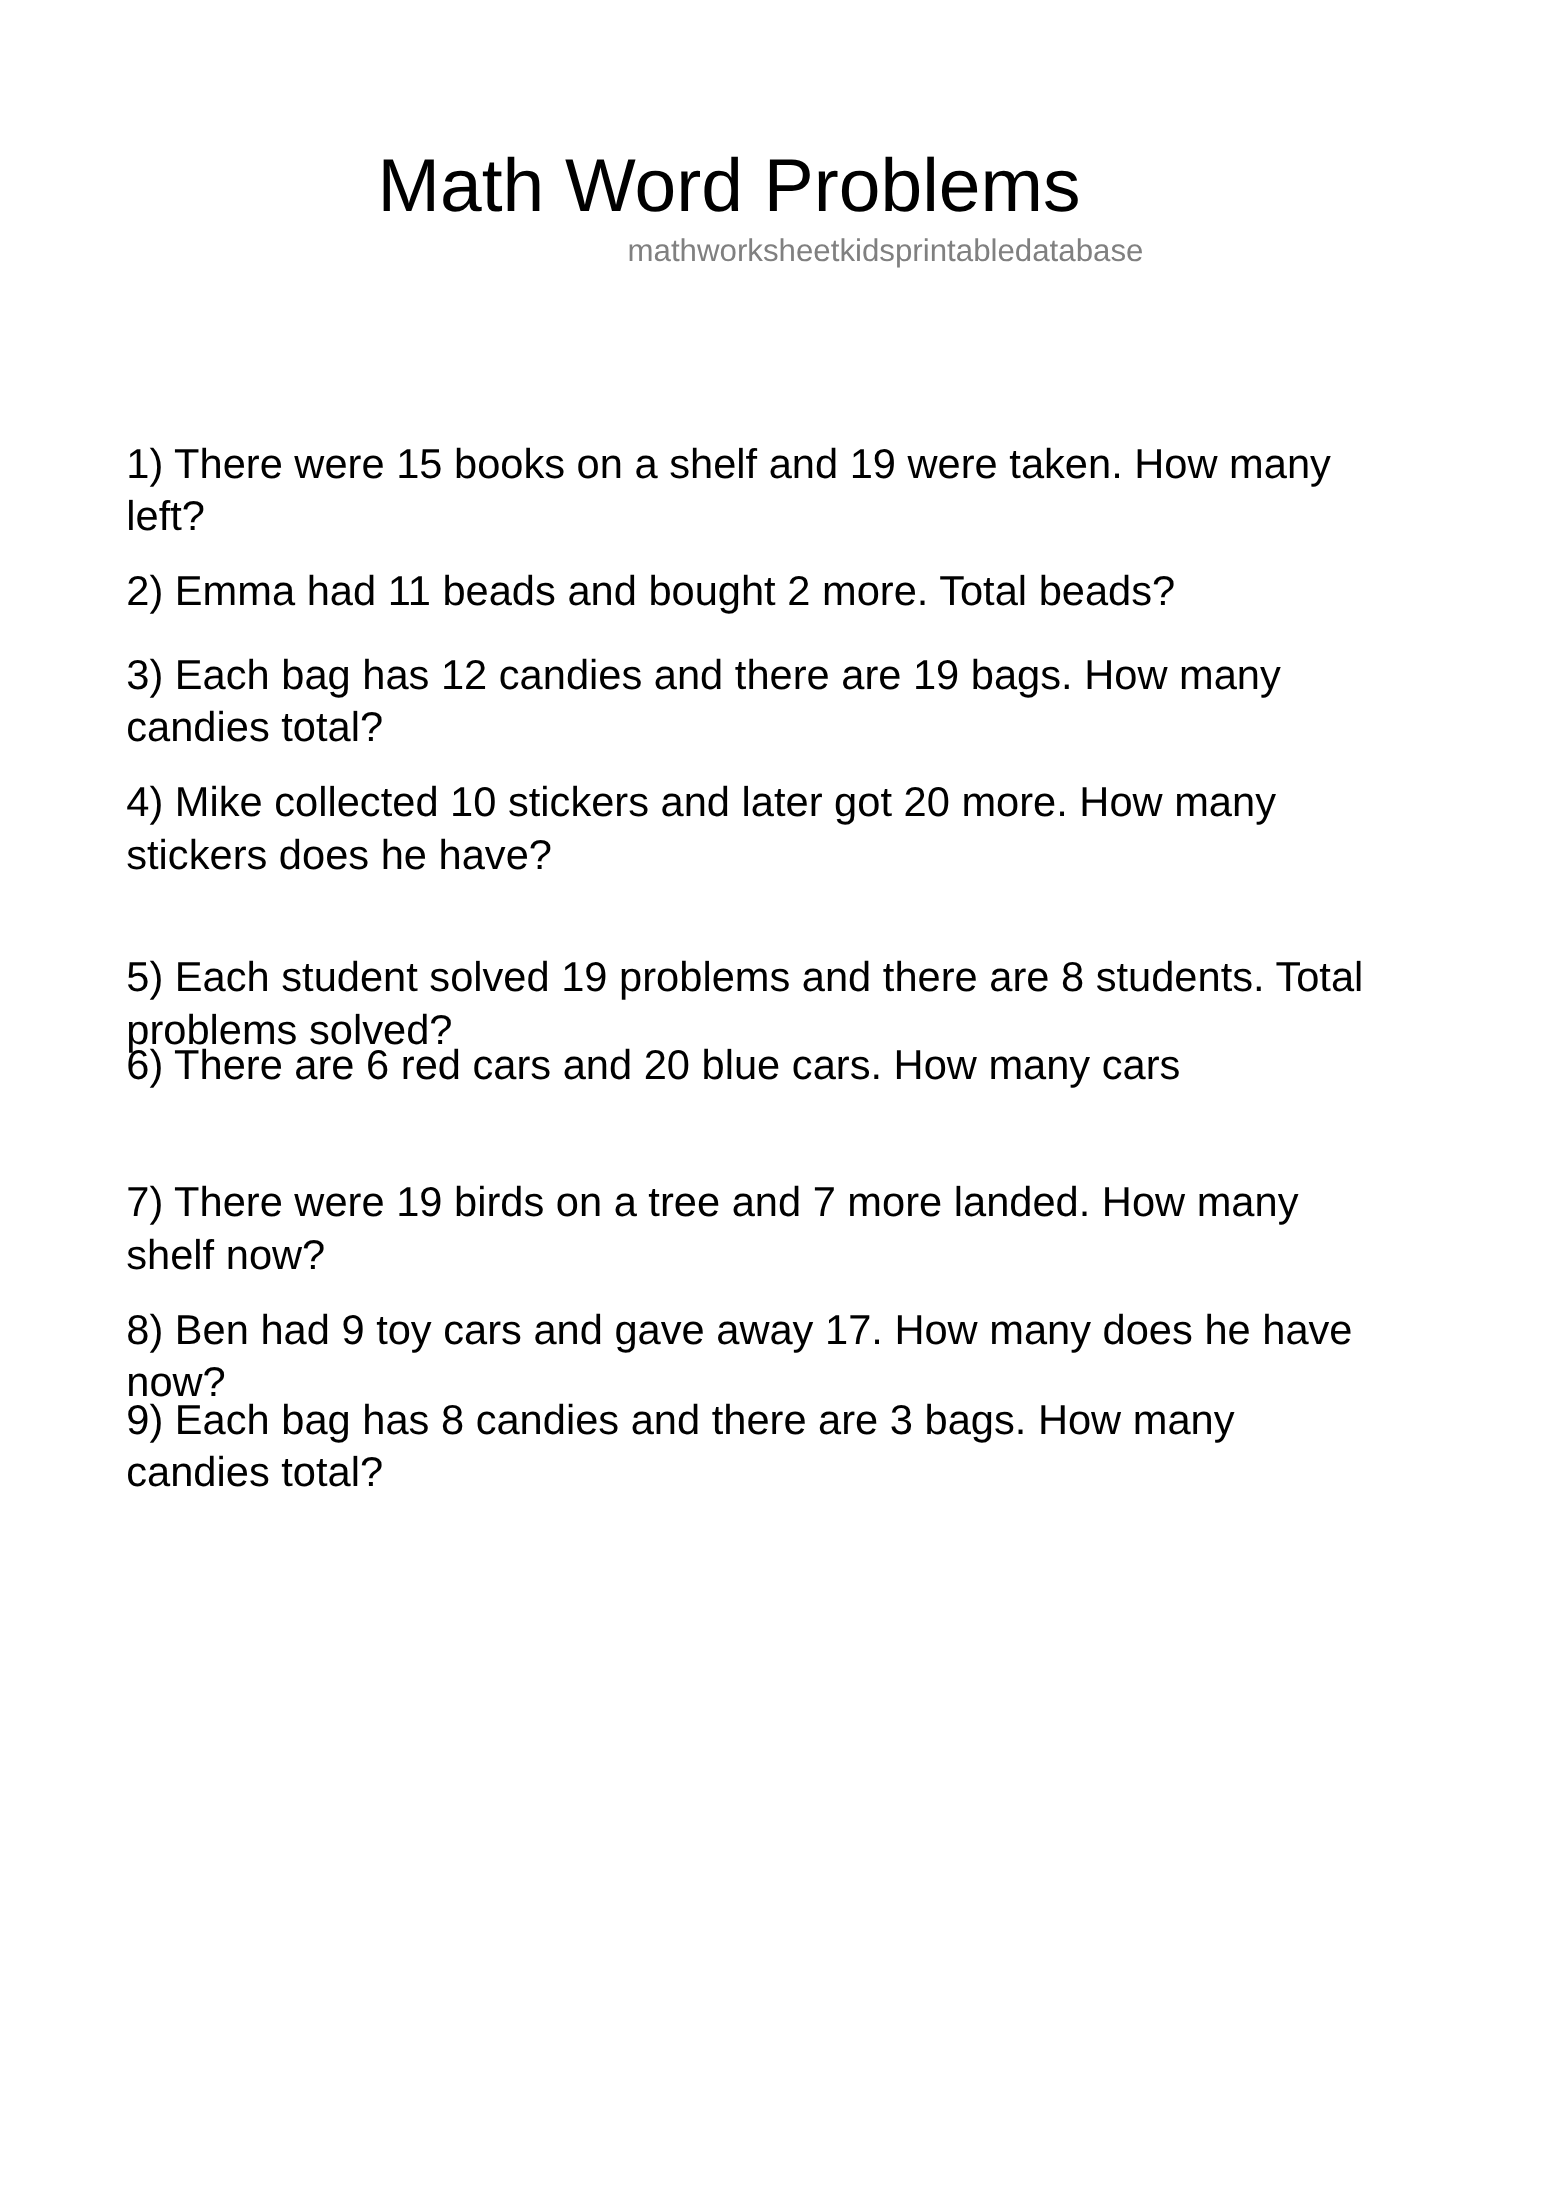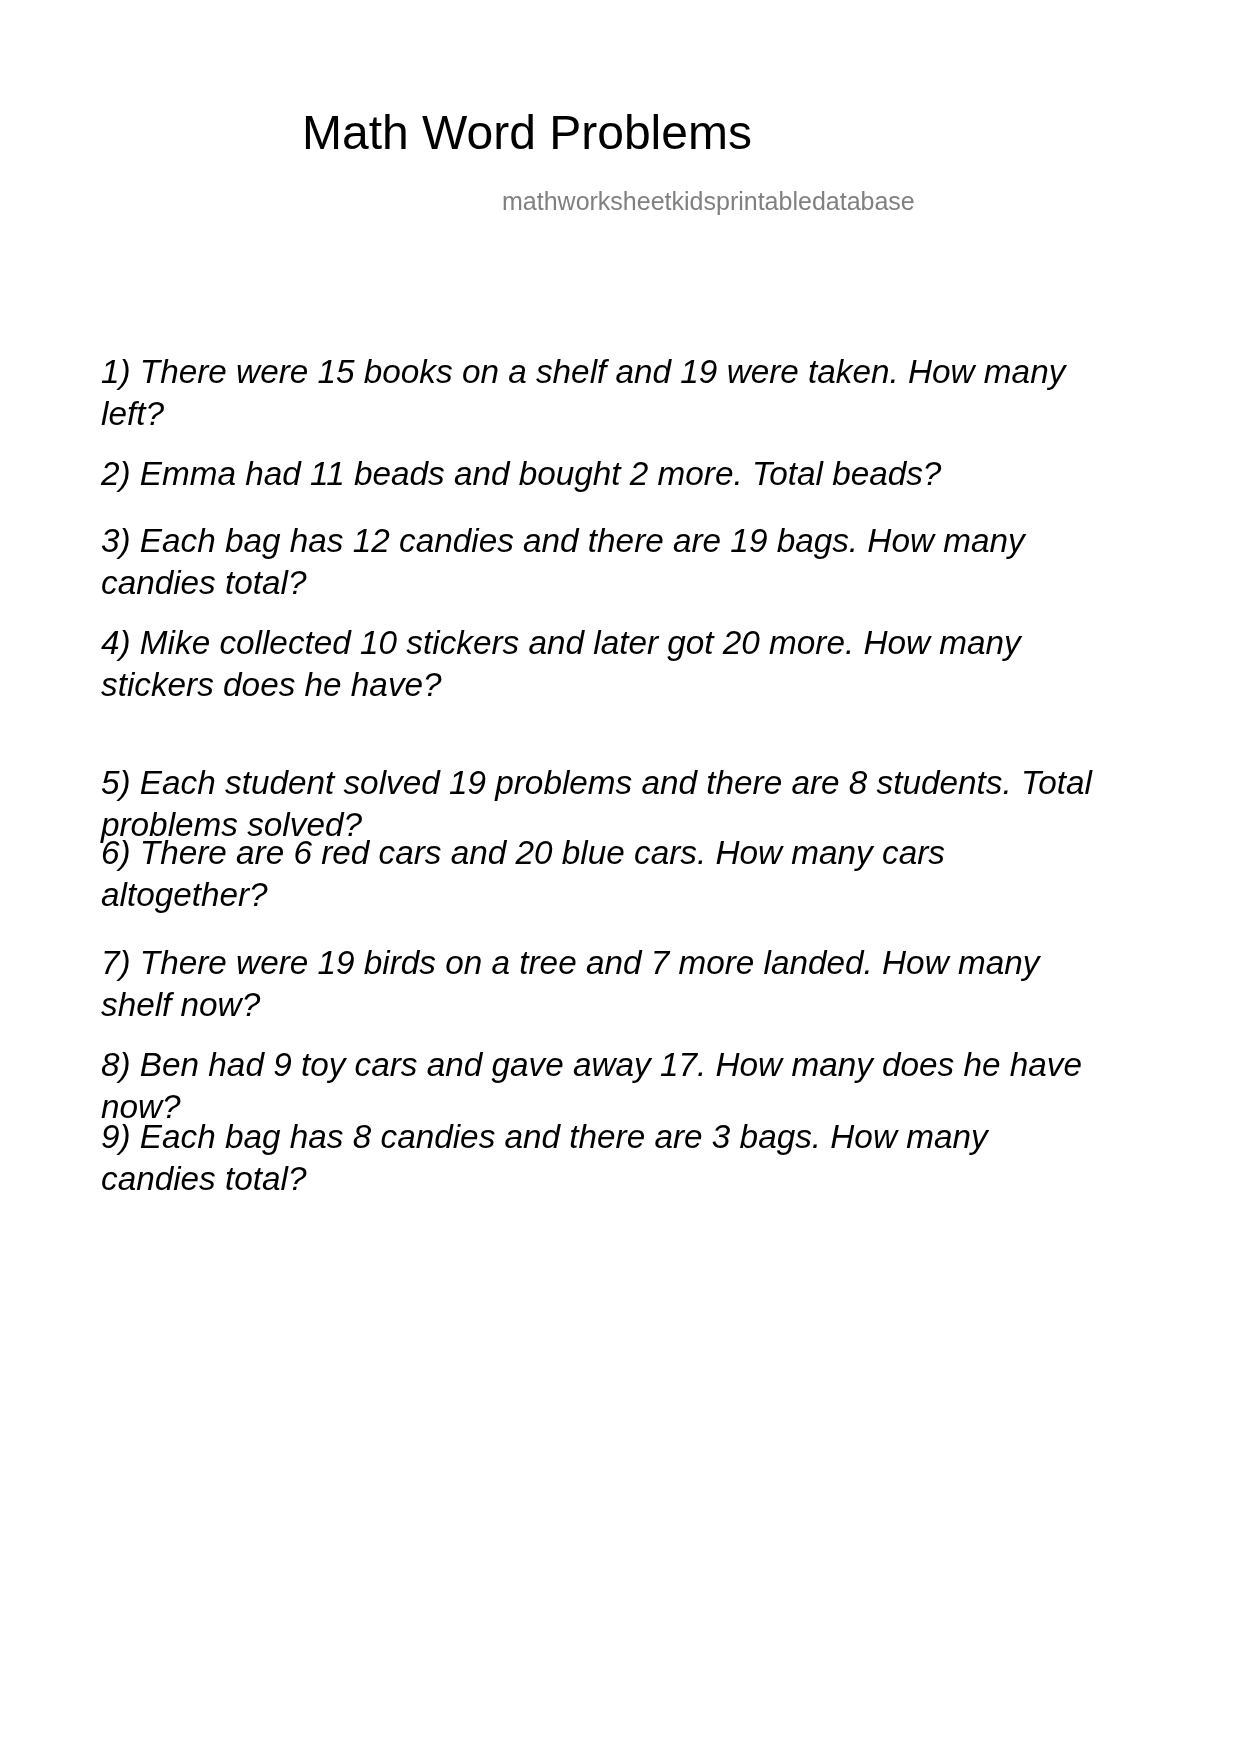--- a/index.html
+++ b/index.html
@@ -1,24 +1,24 @@
 <!DOCTYPE html>
 <html><head>
 <meta charset="utf-8">
 <style>
   html, body { margin: 0; padding: 0; background: #ffffff; }
   body { width: 1240px; height: 1754px; position: relative; overflow: hidden;
          font-family: "Liberation Sans", sans-serif; color: #000; }
-  .title { position: absolute; left: 302px; top: 98px; font-size: 48px; line-height: 70px;
+  .title { position: absolute; left: 302px; top: 114px; font-size: 60px; line-height: 70px;
            white-space: nowrap; color: #000; }
   .subtitle { position: absolute; left: 502px; top: 183px; font-size: 25px; line-height: 36px;
               white-space: nowrap; color: #808080; }
   .problem { position: absolute; left: 101px; font-size: 33.3px; line-height: 41.5px;
              white-space: nowrap; color: #000; }
-  .problem .line { display: block; font-style: italic; }
+  .problem .line { display: block; }
 </style>
 </head>
 <body>
 
 <div>
   <div class="title">Math Word Problems</div>
   <div class="subtitle">mathworksheetkidsprintabledatabase</div>
 
   <div>
     <div class="problem" style="top:351px">
@@ -35,21 +35,20 @@
     <div class="problem" style="top:622px">
       <span class="line">4) Mike collected 10 stickers and later got 20 more. How many</span>
       <span class="line">stickers does he have?</span>
     </div>
     <div class="problem" style="top:762px">
       <span class="line">5) Each student solved 19 problems and there are 8 students. Total</span>
       <span class="line">problems solved?</span>
     </div>
     <div class="problem" style="top:832px">
       <span class="line">6) There are 6 red cars and 20 blue cars. How many cars</span>
-      <span class="line">altogether?</span>
     </div>
     <div class="problem" style="top:942px">
       <span class="line">7) There were 19 birds on a tree and 7 more landed. How many</span>
       <span class="line">shelf now?</span>
     </div>
     <div class="problem" style="top:1044px">
       <span class="line">8) Ben had 9 toy cars and gave away 17. How many does he have</span>
       <span class="line">now?</span>
     </div>
     <div class="problem" style="top:1116px">

